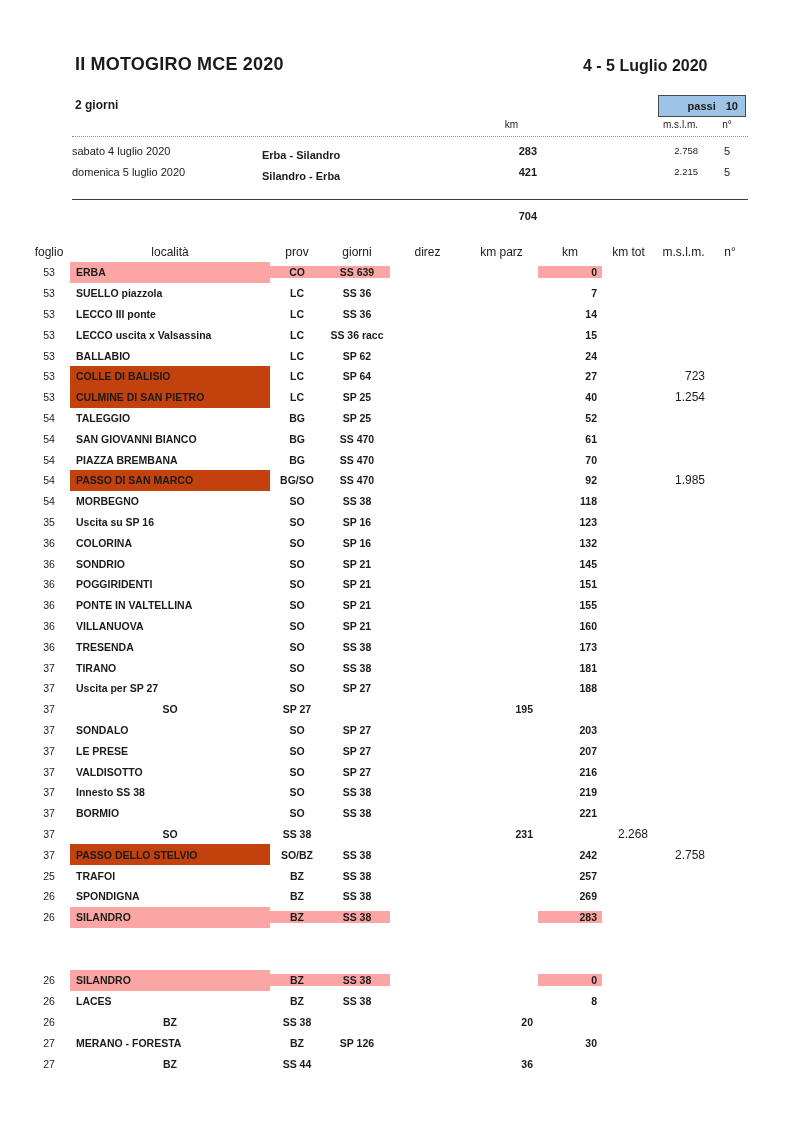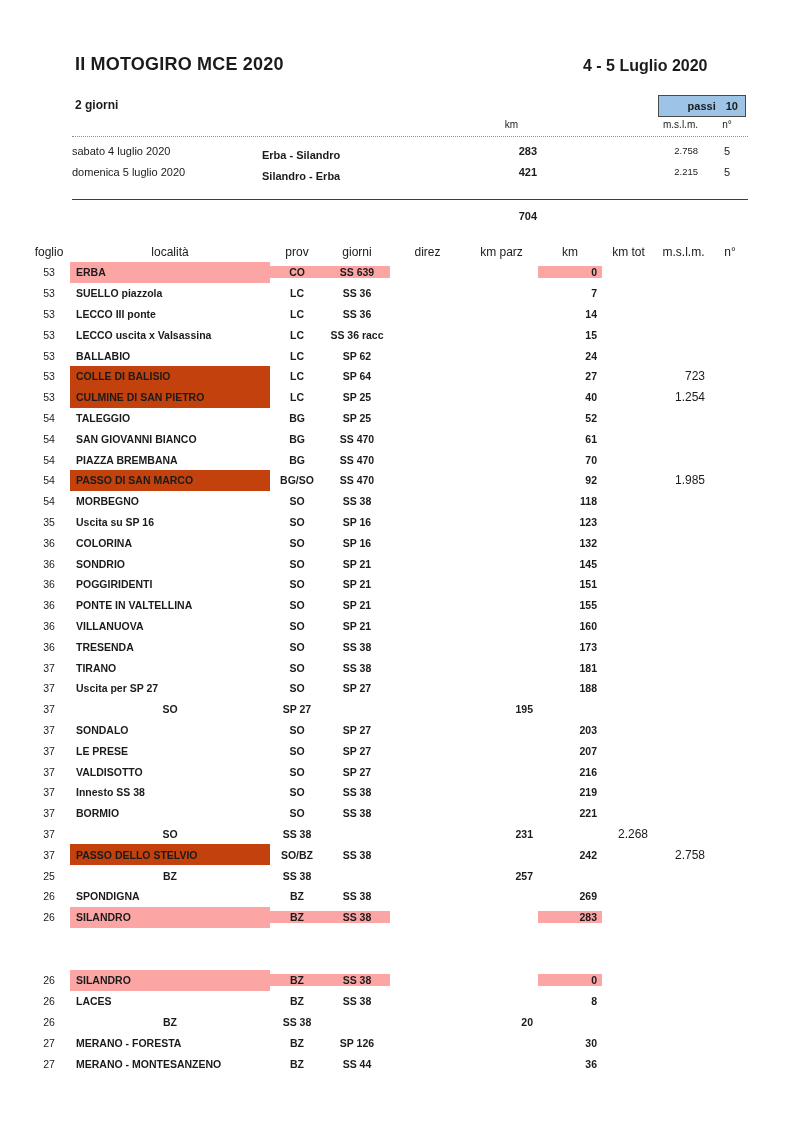--- a/index.html
+++ b/index.html
@@ -454,20 +454,21 @@
     <div class="cell c-strada">SS 38</div>
     <div class="cell c-direz"></div>
     <div class="cell c-kmparz"></div>
     <div class="cell c-km">242</div>
     <div class="cell c-kmtot"></div>
     <div class="cell c-mslm">2.758</div>
     <div class="cell c-n"></div>
   </div>
     <div class="trow">
     <div class="cell c-foglio">25</div>
+    <div class="cell c-localita">TRAFOI</div>
     <div class="cell c-prov">BZ</div>
     <div class="cell c-strada">SS 38</div>
     <div class="cell c-direz"></div>
     <div class="cell c-kmparz"></div>
     <div class="cell c-km">257</div>
     <div class="cell c-kmtot"></div>
     <div class="cell c-mslm"></div>
     <div class="cell c-n"></div>
   </div>
     <div class="trow">
@@ -539,21 +540,20 @@
     <div class="cell c-strada">SP 126</div>
     <div class="cell c-direz"></div>
     <div class="cell c-kmparz"></div>
     <div class="cell c-km">30</div>
     <div class="cell c-kmtot"></div>
     <div class="cell c-mslm"></div>
     <div class="cell c-n"></div>
   </div>
     <div class="trow">
     <div class="cell c-foglio">27</div>
-    <div class="cell c-localita">MERANO - MONTESANZENO</div>
     <div class="cell c-prov">BZ</div>
     <div class="cell c-strada">SS 44</div>
     <div class="cell c-direz"></div>
     <div class="cell c-kmparz"></div>
     <div class="cell c-km">36</div>
     <div class="cell c-kmtot"></div>
     <div class="cell c-mslm"></div>
     <div class="cell c-n"></div>
   </div>
   </div>

